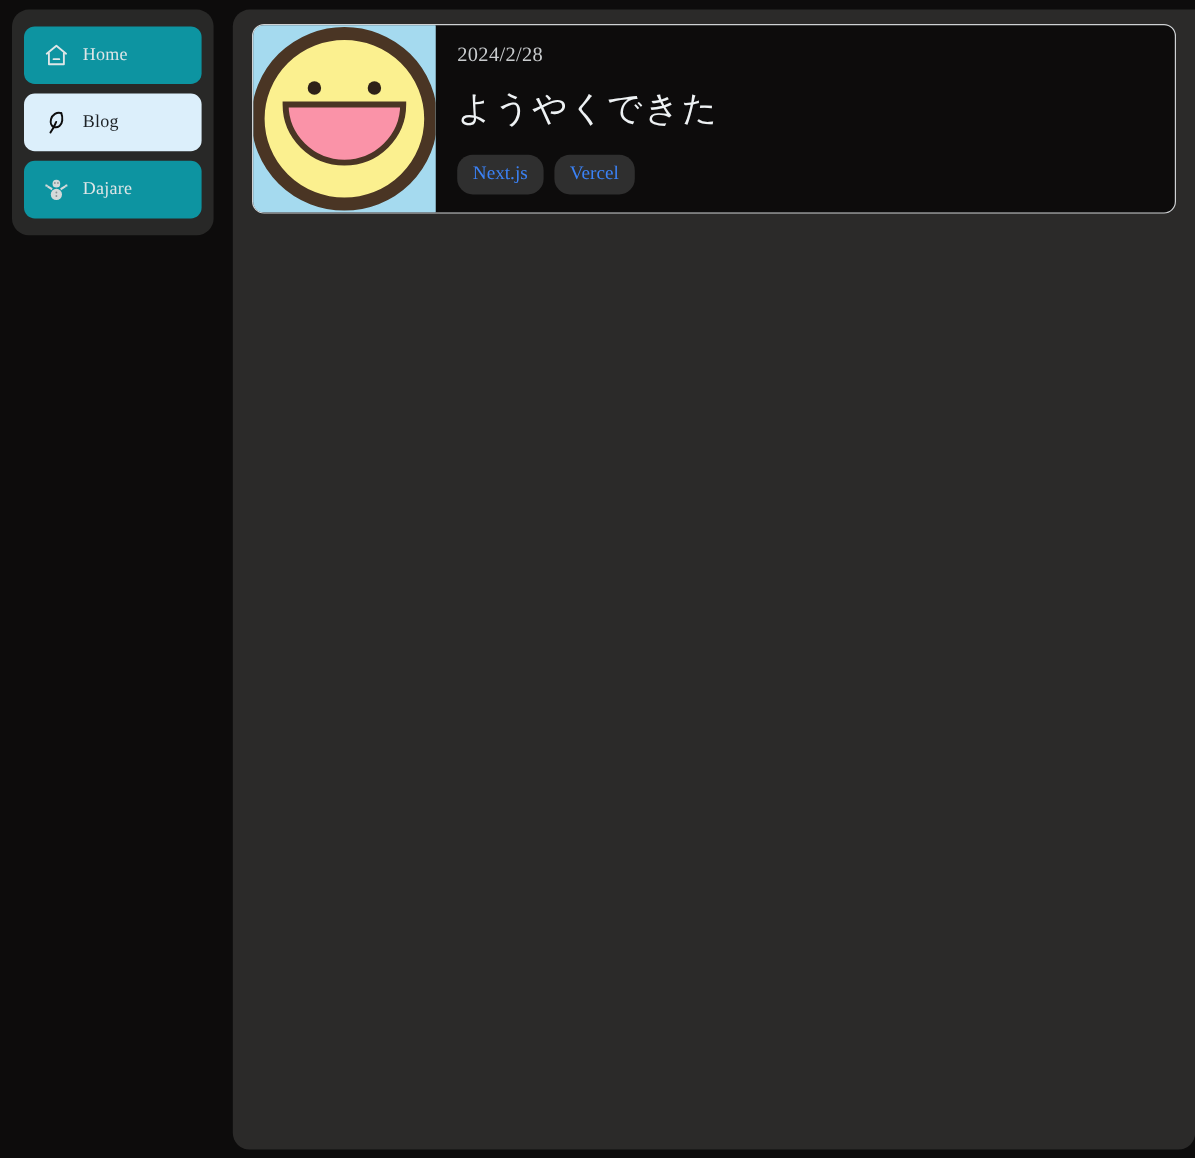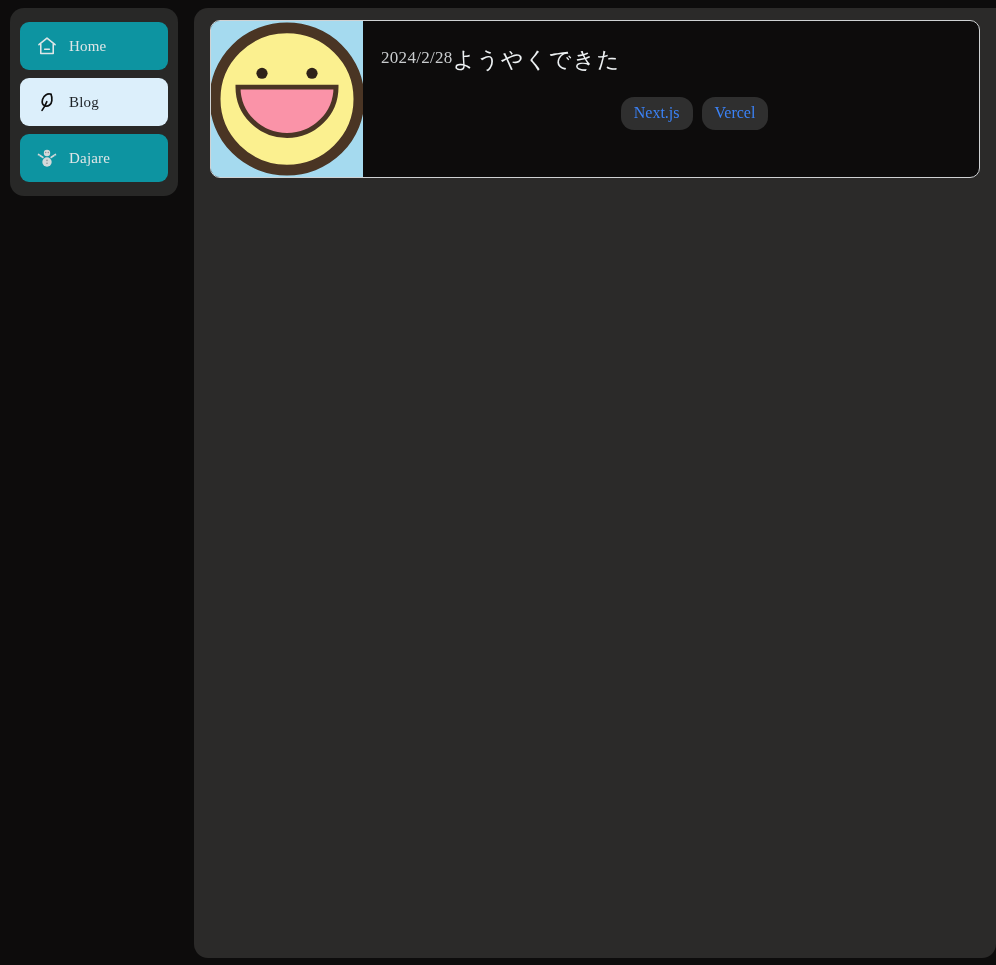--- a/index.html
+++ b/index.html
@@ -98,33 +98,33 @@
   .card-thumb {
     width: 152px;
     flex: 0 0 152px;
     background: #a5daef;
     position: relative;
     display: block;
   }
   .card-thumb svg { display: block; width: 100%; height: 100%; }
   .card-body {
     flex: 1 1 auto;
-    padding: 28px 0 0 18px;
-    display: flex;
-    flex-direction: row;
+    padding: 16px 0 0 18px;
+    display: flex;
+    flex-direction: column;
   }
   .card-date {
     font-size: 17px;
     color: #c9ccce;
     line-height: 1;
     margin-bottom: 22px;
     letter-spacing: .3px;
   }
   .card-title {
-    font-size: 22px;
+    font-size: 29px;
     color: #eef2f4;
     line-height: 1;
     letter-spacing: 1.5px;
     margin-bottom: 24px;
     font-family: "DejaVu Sans", "Liberation Sans", sans-serif;
   }
   .card-tags {
     display: flex;
     gap: 9px;
     align-items: center;

